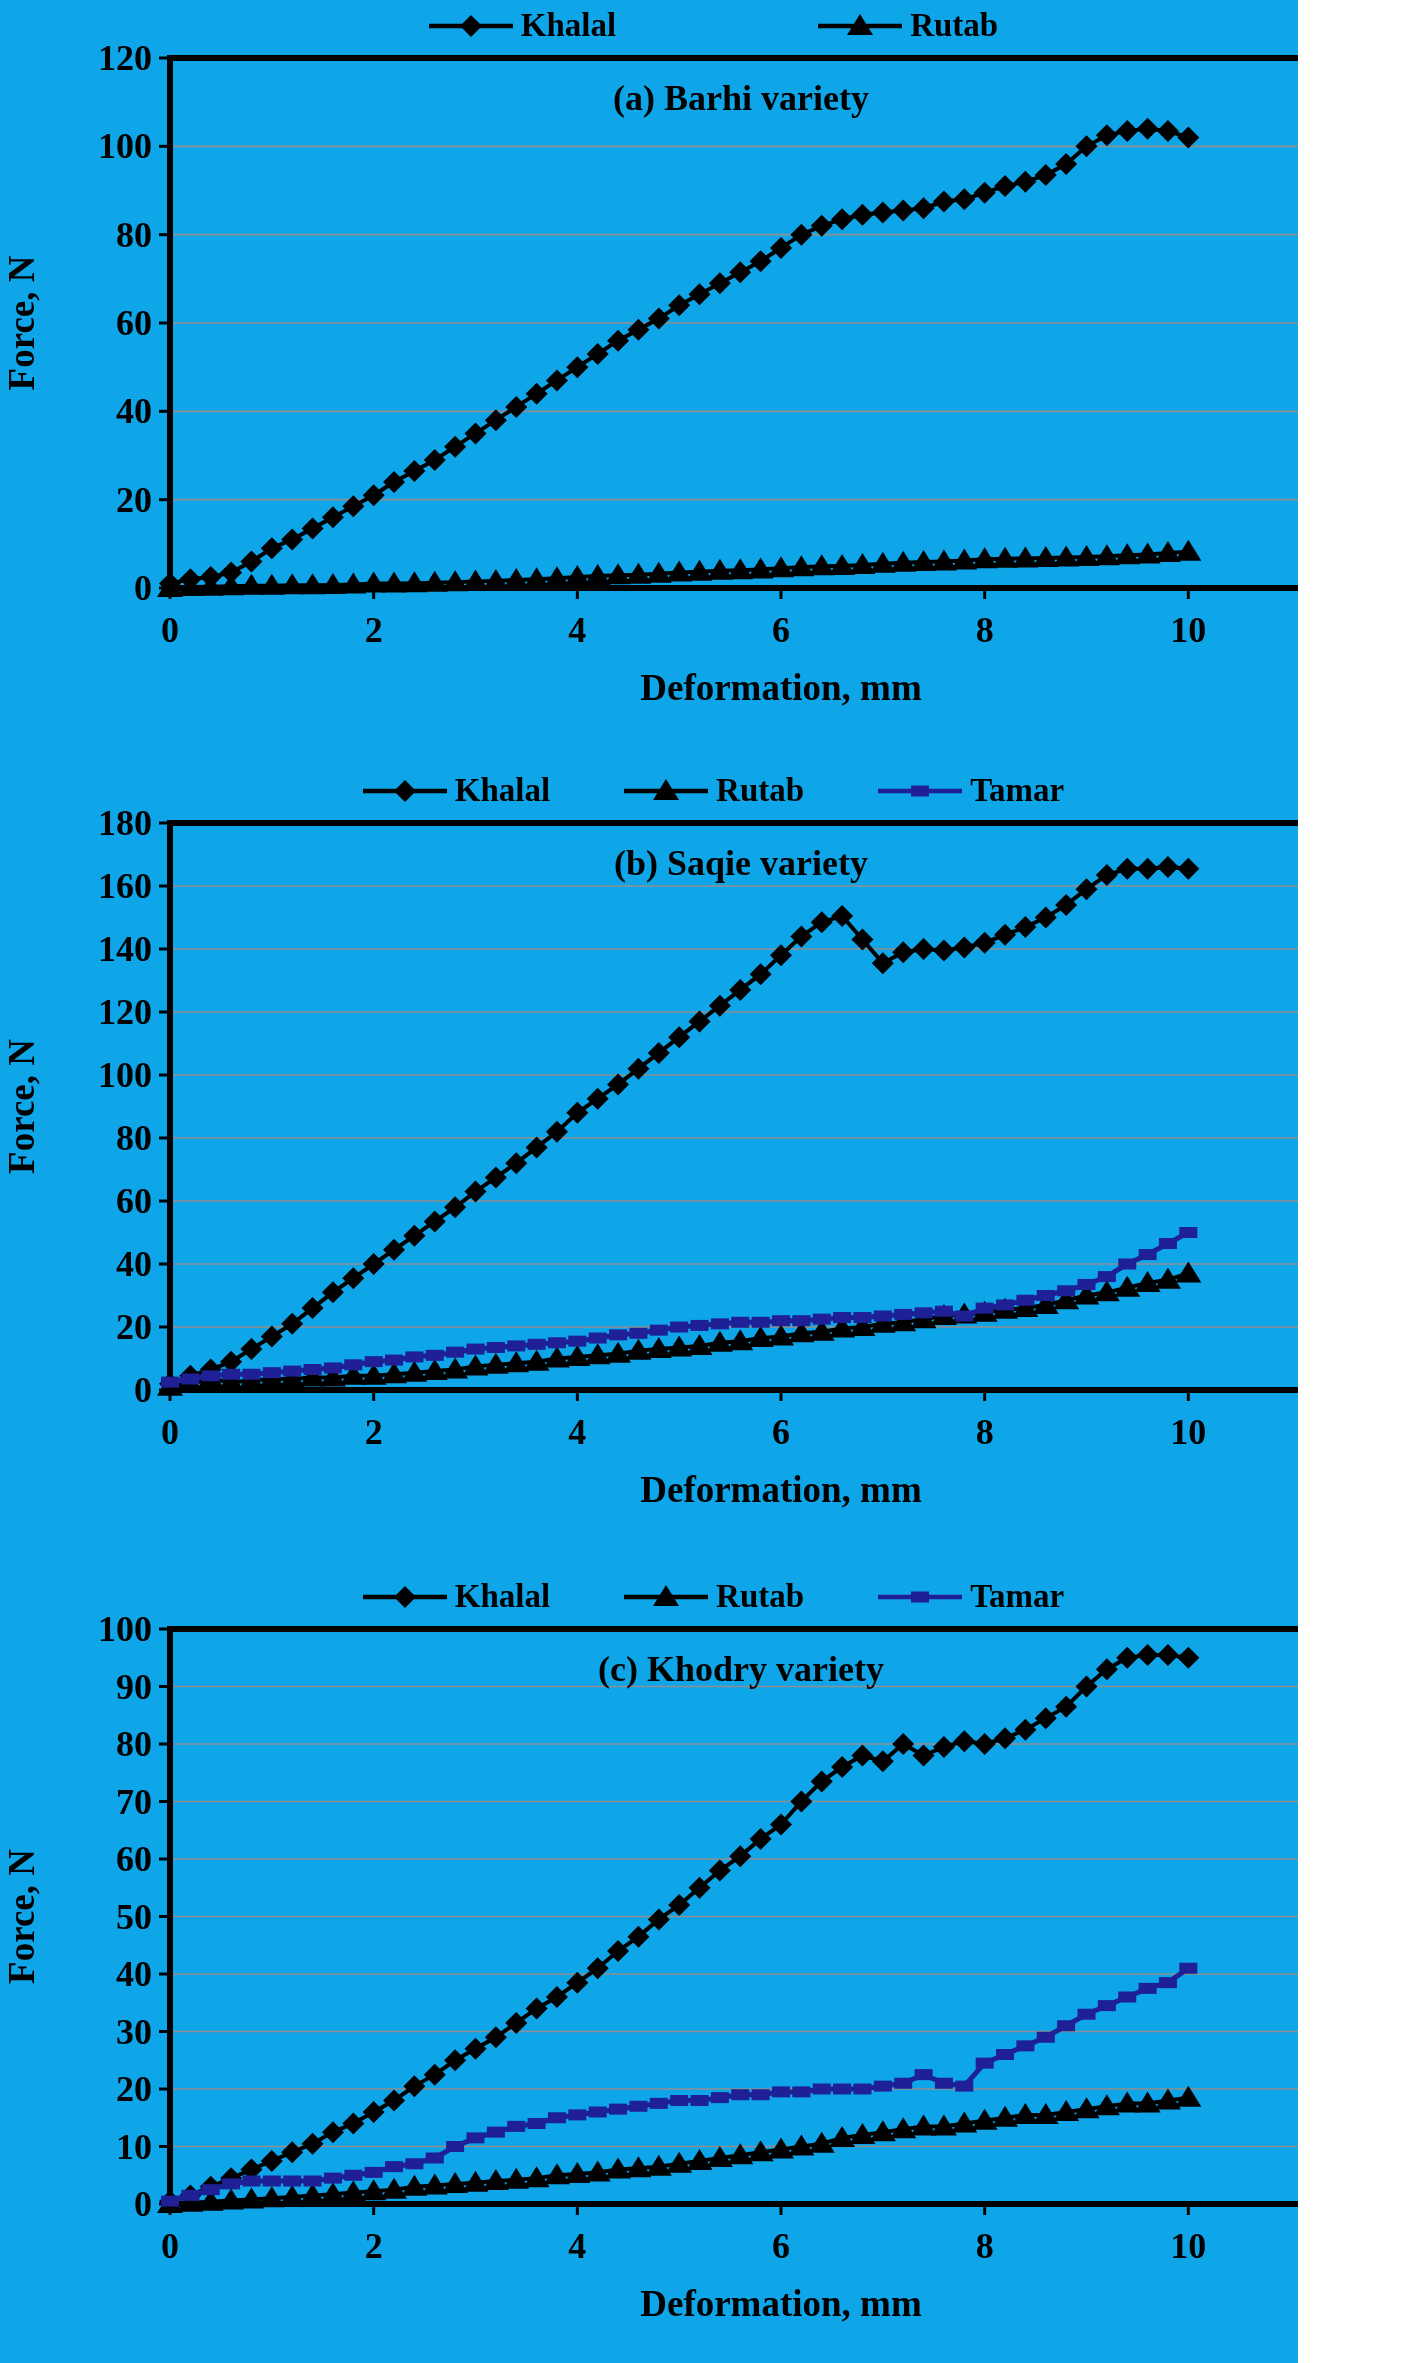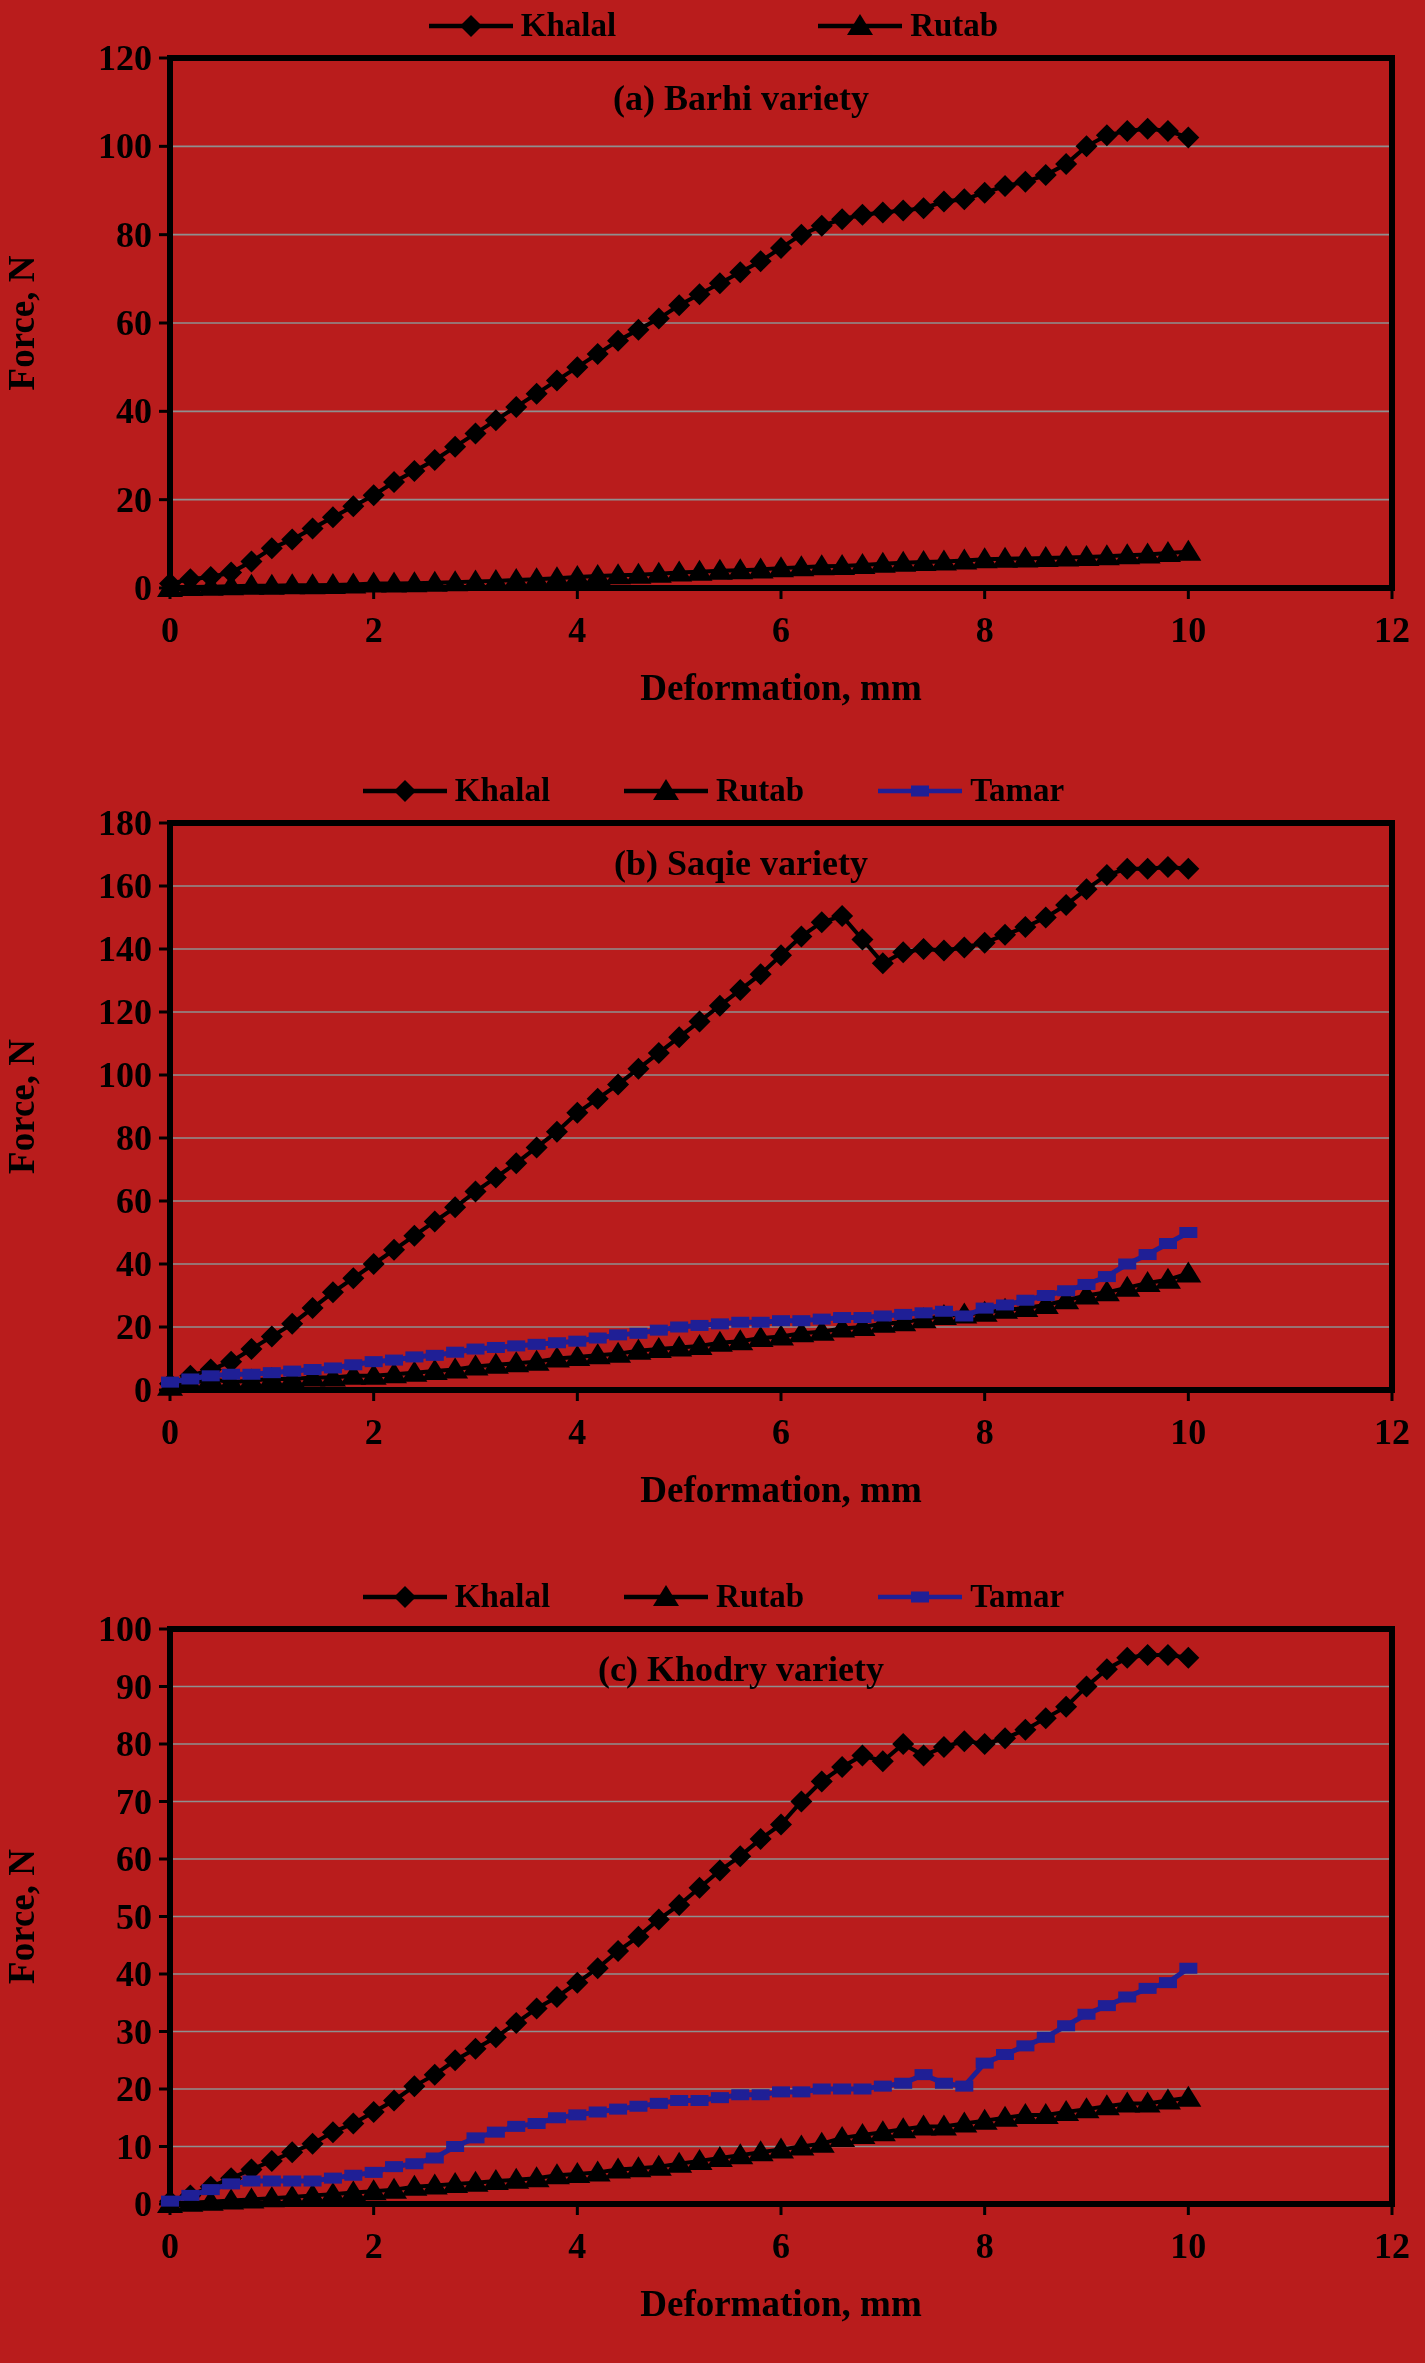--- a/index.html
+++ b/index.html
@@ -1,17 +1,17 @@
 <!DOCTYPE html>
 <html><head>
 <meta charset="utf-8">
 <style>
   html,body{margin:0;padding:0;background:#ffffff;}
   .fig{
-    width:1425px;height:2363px;background:#b91c1c;color:#000;
+    width:1298px;height:2363px;background:#0ea5e9;color:#000;
     font-family:"Liberation Serif", serif;font-weight:bold;
     overflow:hidden;position:relative;
   }
   .chart-block{width:1425px;overflow:hidden;}
   .legend{
     display:flex;justify-content:center;align-items:center;
     height:42px;font-size:33px;font-weight:bold;
   }
   .legend-item{display:flex;align-items:center;}
   .legend-item svg{display:block;margin-right:6px;}

